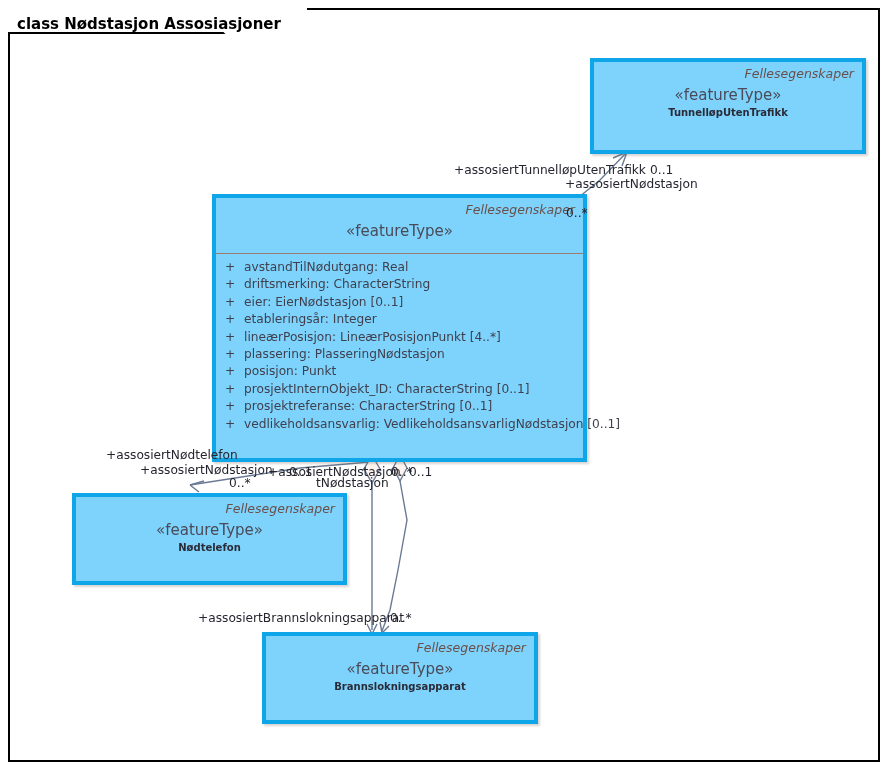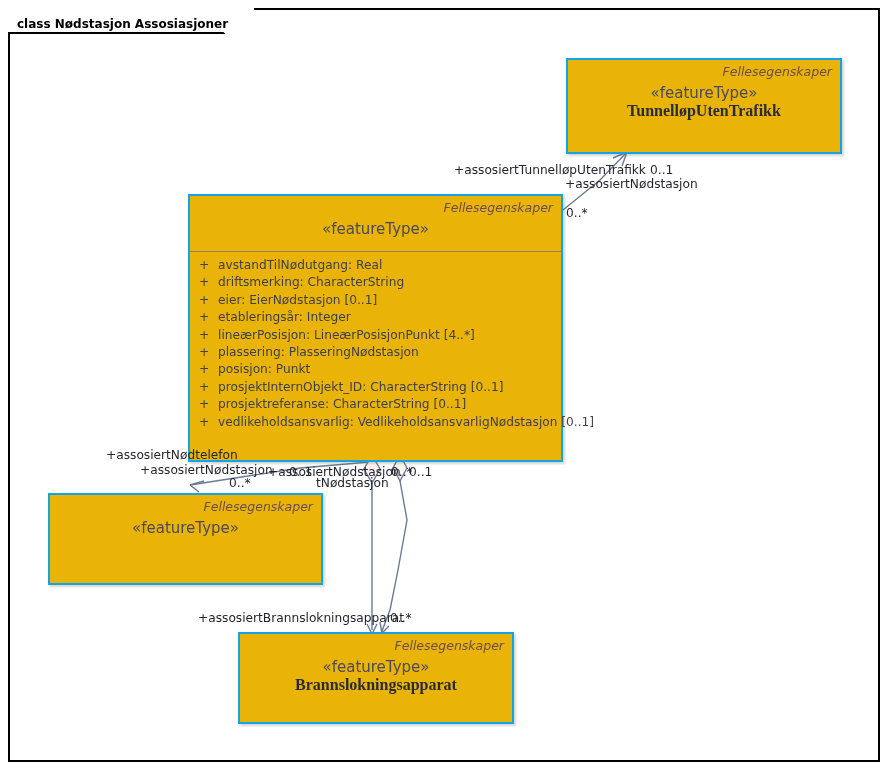--- a/index.html
+++ b/index.html
@@ -41,64 +41,64 @@
     height: 24px;
     background: #ffffff;
     border-right: none;
     display: flex;
     align-items: center;
     padding-left: 9px;
     padding-right: 26px;
     box-sizing: border-box;
   }
   .title-tab .tab-label {
-    font-size: 12px;
+    font-size: 15px;
     font-weight: bold;
     color: #000000;
     white-space: nowrap;
     letter-spacing: 0px;
     margin-top: 8px;
   }
   .tab-svg {
     position: absolute;
     left: 8px;
     top: 8px;
     pointer-events: none;
   }
 
   
   .uml-class {
     position: absolute;
     box-sizing: border-box;
-    background: #eab308;
-    border: 2px solid #0ea5e9;
+    background: #7dd3fc;
+    border: 4px solid #0ea5e9;
     box-shadow: 2px 2px 2px rgba(120,100,95,0.28);
+    margin-left: 24px;
   }
   .uml-class .pkg {
     text-align: right;
     font-style: italic;
     font-size: 12.5px;
     color: #6b4f4a;
     padding: 4px 8px 0 0;
     line-height: 15px;
   }
   .uml-class .stereo {
     text-align: center;
     font-size: 15px;
     color: #4a4a58;
     line-height: 17px;
     padding-top: 6px;
   }
   .uml-class .cname {
     text-align: center;
-    font-size: 16px;
+    font-size: 10px;
     font-weight: bold;
     color: #2b2b38;
     line-height: 17px;
-    font-family: Liberation Serif, serif;
   }
   .uml-class .header-sep {
     border-top: 1px solid #9b7b74;
     margin-top: 0px;
   }
   .attrs {
     padding: 5px 0 6px 0;
   }
   .attr-row {
     display: flex;
@@ -237,20 +237,21 @@
       <div class="attr-row">
         <span class="attr-vis">+</span>
         <span class="attr-text">vedlikeholdsansvarlig: VedlikeholdsansvarligNødstasjon [0..1]</span>
       </div>
     </div>
   </div>
 
   <div class="uml-class" style="left:48px; top:493px; width:275px; height:92px;">
     <div class="pkg">Fellesegenskaper</div>
     <div class="stereo">«featureType»</div>
+    <div class="cname">Nødtelefon</div>
   </div>
 
   <div class="uml-class" style="left:238px; top:632px; width:276px; height:92px;">
     <div class="pkg">Fellesegenskaper</div>
     <div class="stereo">«featureType»</div>
     <div class="cname">Brannslokningsapparat</div>
   </div>
 
   <div class="conn-label" style="left:446px; top:163px;margin-left:8px;">+assosiertTunnelløpUtenTrafikk</div>
   <div class="conn-label" style="left:650px; top:163px;">0..1</div>

